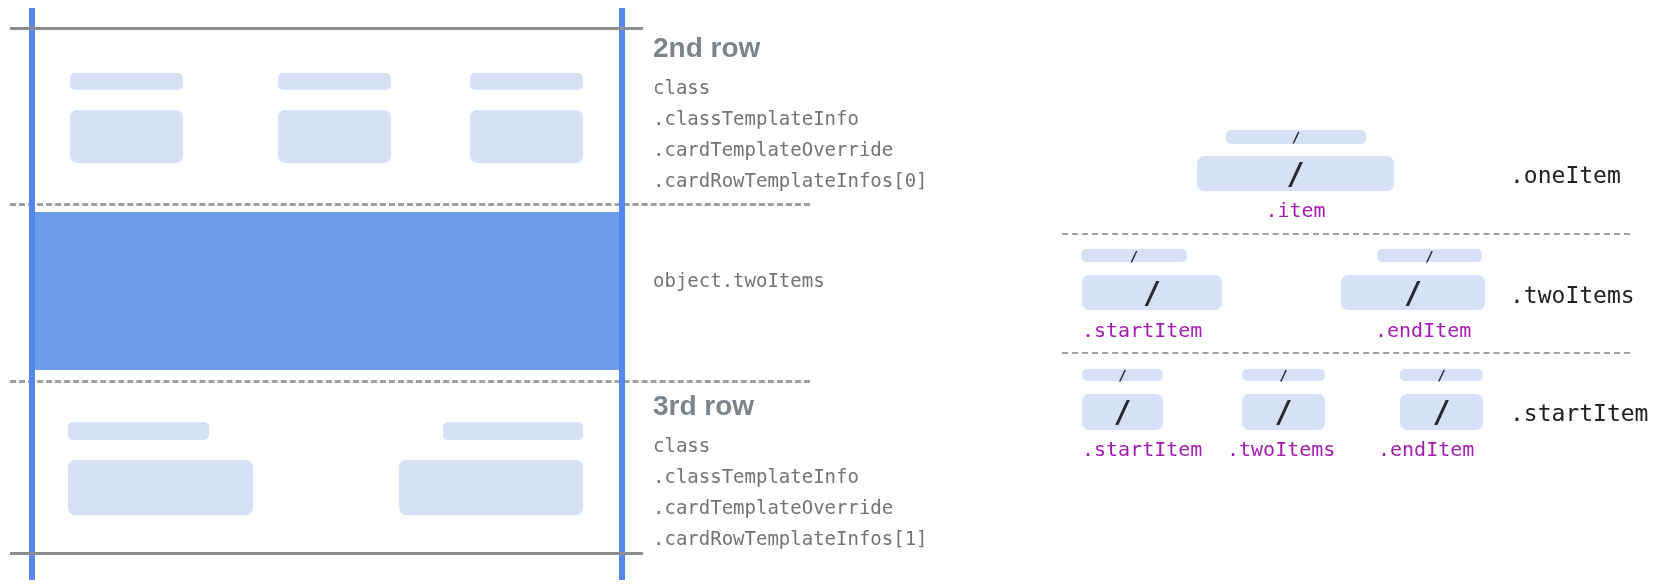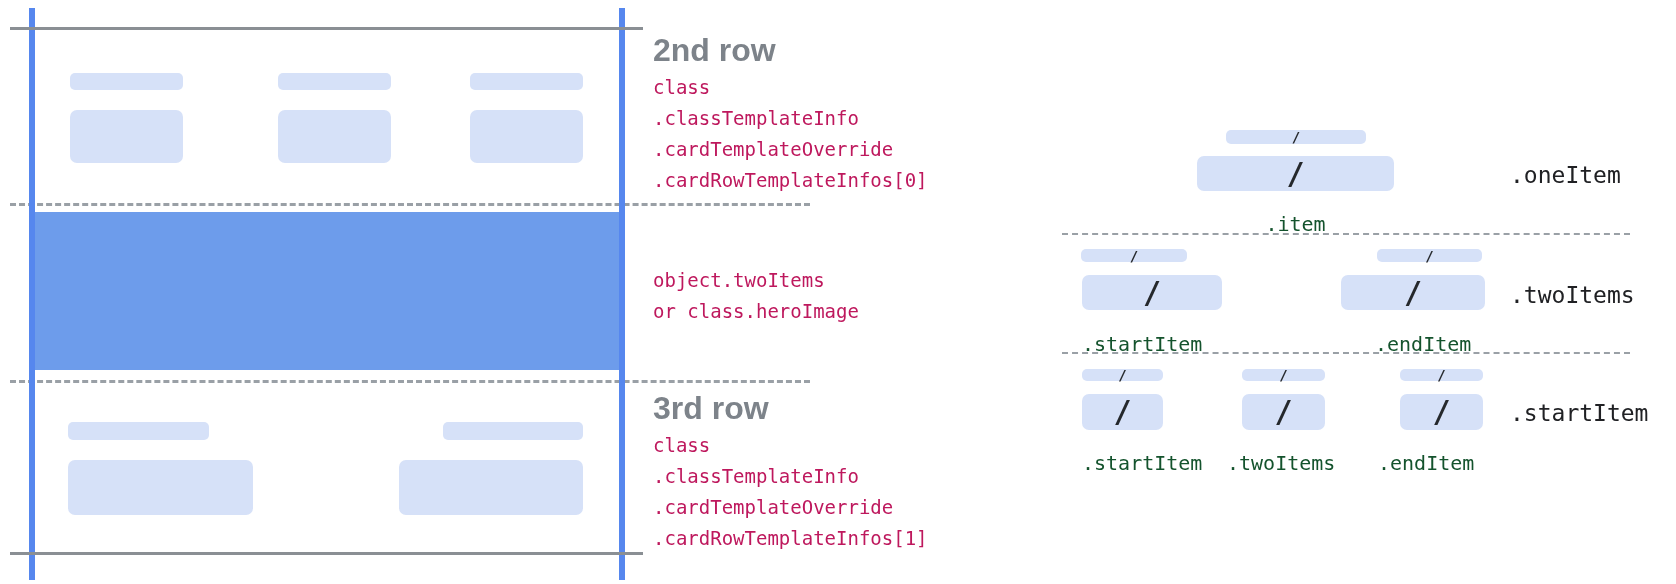--- a/index.html
+++ b/index.html
@@ -31,39 +31,39 @@
   .c2-1{left:70px;} .c2-2{left:278px;} .c2-3{left:470px;}
   
   .r3s1{left:68px;top:422px;width:141px;height:18px;}
   .r3s2{left:443px;top:422px;width:140px;height:18px;}
   .r3b1{left:68px;top:460px;width:185px;height:55px;}
   .r3b2{left:399px;top:460px;width:184px;height:55px;}
   
   .ann-head{
     position:absolute;left:653px;
     font-family:"Liberation Sans", sans-serif;
-    font-weight:bold;font-size:32px;color:#7d838a;
+    font-weight:bold;font-size:28px;color:#7d838a;
     white-space:nowrap;z-index:5;
   }
   .ah-2{top:32px;} .ah-3{top:390px;}
   .code{
     position:absolute;left:653px;
     font-family:"DejaVu Sans Mono", monospace;
-    font-size:19px;line-height:31px;color:#be185d;
+    font-size:19px;line-height:31px;color:#737373;
     white-space:nowrap;z-index:5;
   }
   .code-2{top:72px;} .code-hero{top:265px;} .code-3{top:430px;}
   
   .rdash{position:absolute;height:0;border-top:2px dashed #9aa0a6;left:1062px;width:568px;}
   .rd1{top:233px;} .rd2{top:352px;}
   .slash-sm{font-family:"DejaVu Sans Mono", monospace;font-weight:bold;font-size:14px;color:#25282c;line-height:1;}
   .slash-lg{font-family:"DejaVu Sans Mono", monospace;font-weight:bold;font-size:30px;color:#25282c;line-height:1;}
   .ilabel{
     position:absolute;font-family:"DejaVu Sans Mono", monospace;
-    font-size:20px;color:#14532d;white-space:nowrap;margin-top:14px;
+    font-size:20px;color:#a21caf;white-space:nowrap;
   }
   .rowlabel{
     position:absolute;left:1510px;
     font-family:"DejaVu Sans Mono", monospace;
     font-size:23px;color:#202124;white-space:nowrap;
   }
   
   .o-s{left:1226px;top:130px;width:140px;height:14px;}
   .o-b{left:1197px;top:156px;width:197px;height:35px;}
   .lab-item{left:1197px;top:198px;width:197px;text-align:center;}
@@ -117,21 +117,20 @@
   <div class="ann-head ah-2">2nd row</div>
   <div class="code code-2">
     <div>class</div>
     <div>.classTemplateInfo</div>
     <div>.cardTemplateOverride</div>
     <div>.cardRowTemplateInfos[0]</div>
   </div>
 
   <div class="code code-hero">
     <div>object.twoItems</div>
-    <div>or class.heroImage</div>
   </div>
 
   <div class="ann-head ah-3">3rd row</div>
   <div class="code code-3">
     <div>class</div>
     <div>.classTemplateInfo</div>
     <div>.cardTemplateOverride</div>
     <div>.cardRowTemplateInfos[1]</div>
   </div>
 

